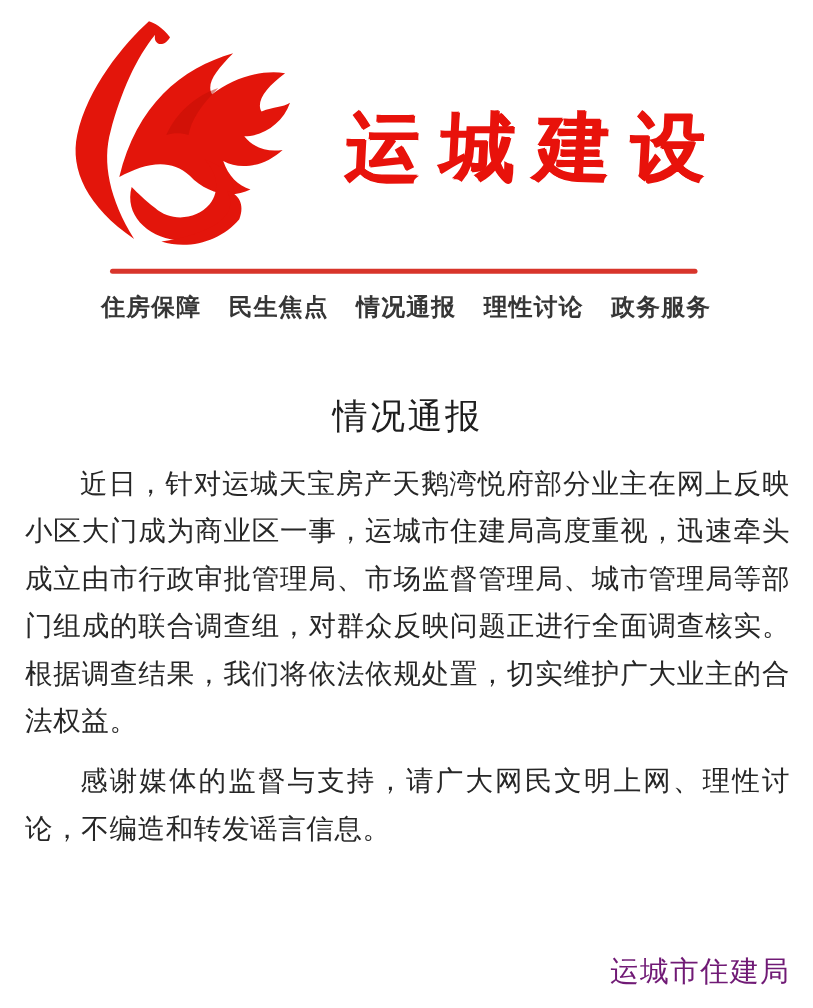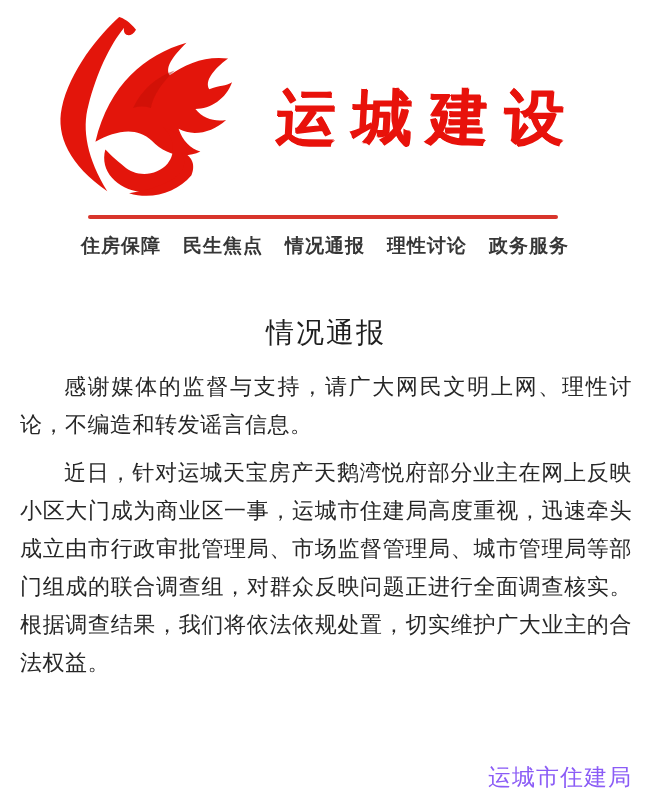--- a/index.html
+++ b/index.html
@@ -85,21 +85,21 @@
     color: #272727;
     text-indent: 2em;
     text-align: justify;
     letter-spacing: 0.5px;
   }
   .para + .para { margin-top: 10px; }
   .signature {
     margin-top: 80px;
     text-align: right;
     font-size: 23px;
-    color: #8b5cf6;
+    color: #701a75;
     letter-spacing: 1px;
   }
 </style>
 </head>
 <body>
 
 <div class="page">
 
   <div class="masthead">
 
@@ -139,20 +139,20 @@
       <span class="nav-item">民生焦点</span>
       <span class="nav-item">情况通报</span>
       <span class="nav-item">理性讨论</span>
       <span class="nav-item">政务服务</span>
     </div>
   </div>
 
   <div class="main">
     <h1 class="notice-title">情况通报</h1>
 
+    <p class="para">近日，针对运城天宝房产天鹅湾悦府部分业主在网上反映小区大门成为商业区一事，运城市住建局高度重视，迅速牵头成立由市行政审批管理局、市场监督管理局、城市管理局等部门组成的联合调查组，对群众反映问题正进行全面调查核实。根据调查结果，我们将依法依规处置，切实维护广大业主的合法权益。</p>
     <p class="para">感谢媒体的监督与支持，请广大网民文明上网、理性讨论，不编造和转发谣言信息。</p>
-    <p class="para">近日，针对运城天宝房产天鹅湾悦府部分业主在网上反映小区大门成为商业区一事，运城市住建局高度重视，迅速牵头成立由市行政审批管理局、市场监督管理局、城市管理局等部门组成的联合调查组，对群众反映问题正进行全面调查核实。根据调查结果，我们将依法依规处置，切实维护广大业主的合法权益。</p>
 
     <div class="signature">运城市住建局</div>
 
   </div>
 
 </div>
 
 </body></html>

